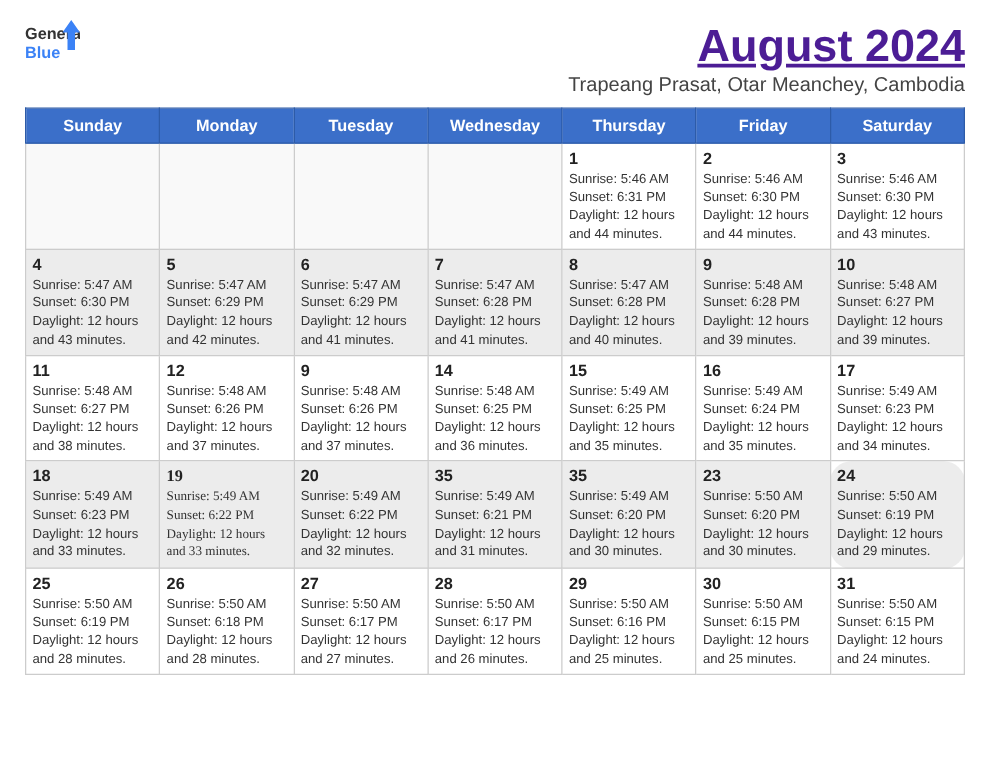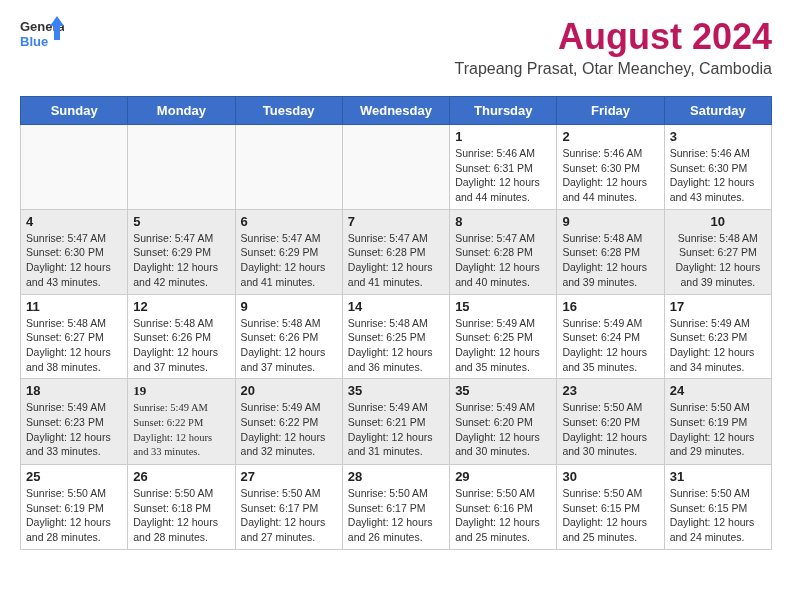--- a/index.html
+++ b/index.html
@@ -20,31 +20,32 @@
       display: flex;
       align-items: center;
       gap: 4px;
     }
     .title-section {
       text-align: right;
     }
     .main-title {
       font-size: 36px;
       font-weight: bold;
-      color: #be185d;
+      color: #4c1d95;
+      text-decoration: underline;
     }
     .sub-title {
       font-size: 16px;
       color: #444;
       margin-top: 2px;
     }
     .calendar {
       width: 100%;
       border-collapse: collapse;
-      margin-top: 18px;
+      margin-top: 8px;
       font-size: 11px;
     }
     .calendar th {
       background-color: #3b6fc9;
       color: #fff;
       text-align: center;
       padding: 6px 4px;
       font-size: 13px;
       font-weight: bold;
       border: 1px solid #2d5ba8;
@@ -172,21 +173,21 @@
 Daylight: 12 hours
 and 40 minutes.</div>
         </td>
         <td style="background-color: rgb(236, 236, 236);">
           <span class="day-number">9</span>
           <div class="day-info" style="white-space: pre-line;">Sunrise: 5:48 AM
 Sunset: 6:28 PM
 Daylight: 12 hours
 and 39 minutes.</div>
         </td>
-        <td style="background-color: rgb(236, 236, 236); text-align: center;">
+        <td style="background-color: rgb(236, 236, 236);">
           <span class="day-number">10</span>
           <div class="day-info" style="white-space: pre-line;">Sunrise: 5:48 AM
 Sunset: 6:27 PM
 Daylight: 12 hours
 and 39 minutes.</div>
         </td>
       </tr>
       <tr>
         <td>
           <span class="day-number">11</span>
@@ -274,21 +275,21 @@
 Daylight: 12 hours
 and 30 minutes.</div>
         </td>
         <td style="background-color: rgb(236, 236, 236);">
           <span class="day-number">23</span>
           <div class="day-info" style="white-space: pre-line;">Sunrise: 5:50 AM
 Sunset: 6:20 PM
 Daylight: 12 hours
 and 30 minutes.</div>
         </td>
-        <td style="background-color: rgb(236, 236, 236);">
+        <td style="background-color: rgb(236, 236, 236); border-radius: 17px;">
           <span class="day-number">24</span>
           <div class="day-info" style="white-space: pre-line;">Sunrise: 5:50 AM
 Sunset: 6:19 PM
 Daylight: 12 hours
 and 29 minutes.</div>
         </td>
       </tr>
       <tr>
         <td>
           <span class="day-number">25</span>

